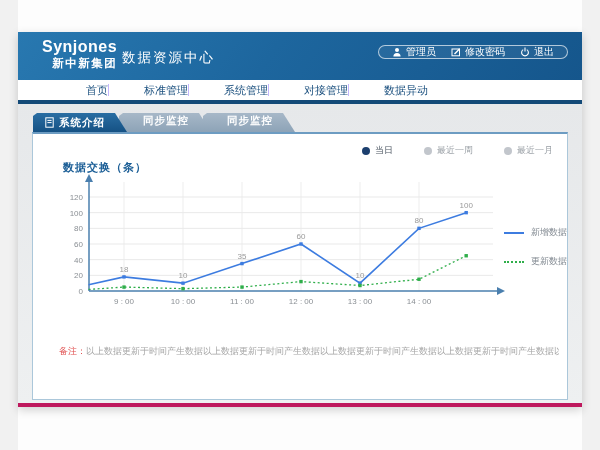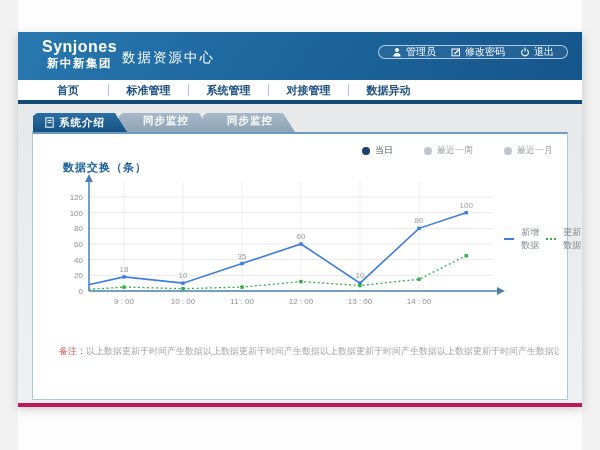--- a/index.html
+++ b/index.html
@@ -9,32 +9,32 @@
   .edge-strip.left { left:0; } .edge-strip.right { right:0; }
 
   .window { position:absolute; left:18px; top:32px; width:564px; height:375px;
     box-shadow:0 3px 9px rgba(0,0,0,.18); background:#be185d; }
 
   
   .header { position:relative; height:48px;
     background:linear-gradient(125deg,#2878b0 0%,#1d669e 45%,#15568c 100%); }
   .logo { position:absolute; left:24px; top:6px; text-align:center; color:#fff; }
   .logo-en { font-size:16px; font-weight:bold; letter-spacing:.5px; line-height:18px; }
-  .logo-cn { font-size:11.5px; font-weight:bold; letter-spacing:1.5px; line-height:14px; }
+  .logo-cn { font-size:11.5px; font-weight:bold; letter-spacing:1.5px; line-height:14px;text-align:right; }
   .app-title { position:absolute; left:104px; top:17px; color:#fff; font-size:13.5px; letter-spacing:2px; }
   .user-pill { position:absolute; right:14px; top:13px; height:14px; display:flex; align-items:center;
     gap:15px; padding:0 13px; border:1px solid rgba(255,255,255,.65); border-radius:12px;
     background:rgba(255,255,255,.06); }
   .user-item { display:flex; align-items:center; gap:4px; color:#fff; font-size:10px; cursor:pointer; }
   .user-item svg { display:block; }
 
   
   .nav { height:24px; background:#fff; border-bottom:4px solid #134a78;
     display:flex; align-items:center; padding-left:10px; }
-  .nav-item { width:80px; text-align:center; font-size:11px; font-weight:bold; color:#1a4f7e;
+  .nav-item { width:80px; text-align:right; font-size:11px; font-weight:normal; color:#1a4f7e;
     cursor:pointer; line-height:12px; }
   .nav-item + .nav-item { border-left:1px solid #c4b5fd; }
 
   
   .content { height:299px; background:linear-gradient(#e6e8ea,#eef0f1); padding-top:9px; }
   .tabs { display:flex; margin-left:15px; height:19px; position:relative; }
   .tab { height:19px; display:flex; align-items:center; gap:5px; color:#fff;
     font-size:10.5px; font-weight:bold; cursor:pointer; letter-spacing:1px;
     clip-path:polygon(0 100%, 0 3px, 4px 0, calc(100% - 12px) 0, 100% 100%); }
   .tab.active { background:linear-gradient(#2a6ea3,#155184); padding:0 22px 0 12px; position:relative; z-index:3; }
@@ -51,21 +51,21 @@
   .radio.selected .dot { background:#1c3f6e; }
   .radio .lbl { font-size:9px; color:#9aa0a6; }
   .radio.selected .lbl { color:#4a5560; }
 
   .y-title { position:absolute; left:30px; top:26px; font-size:11px; font-weight:bold;
     color:#1b5e96; letter-spacing:1px; }
   #chart { position:absolute; left:0; top:38px; }
   .x-title { position:absolute; left:468px; top:163px; font-size:10.5px; font-weight:bold;
     color:#1b5e96; letter-spacing:1px; }
 
-  .chart-legend { position:absolute; left:471px; top:92px; display:flex; flex-direction:row; gap:6px; }
+  .chart-legend { position:absolute; left:471px; top:92px; display:flex; flex-direction:column; gap:16px; }
   .legend-row { display:flex; align-items:center; gap:7px; }
   .legend-sample { width:20px; height:0; border-top:2px solid; }
   .legend-sample.dotted { border-top-style:dotted; }
   .legend-label { font-size:9px; color:#808890; }
 
   .footnote { position:absolute; left:26px; right:8px; top:211px; font-size:9px; color:#a6a6a6;
     white-space:nowrap; overflow:hidden; }
   .footnote .prefix { color:#e05050; }
 </style>
 </head>

